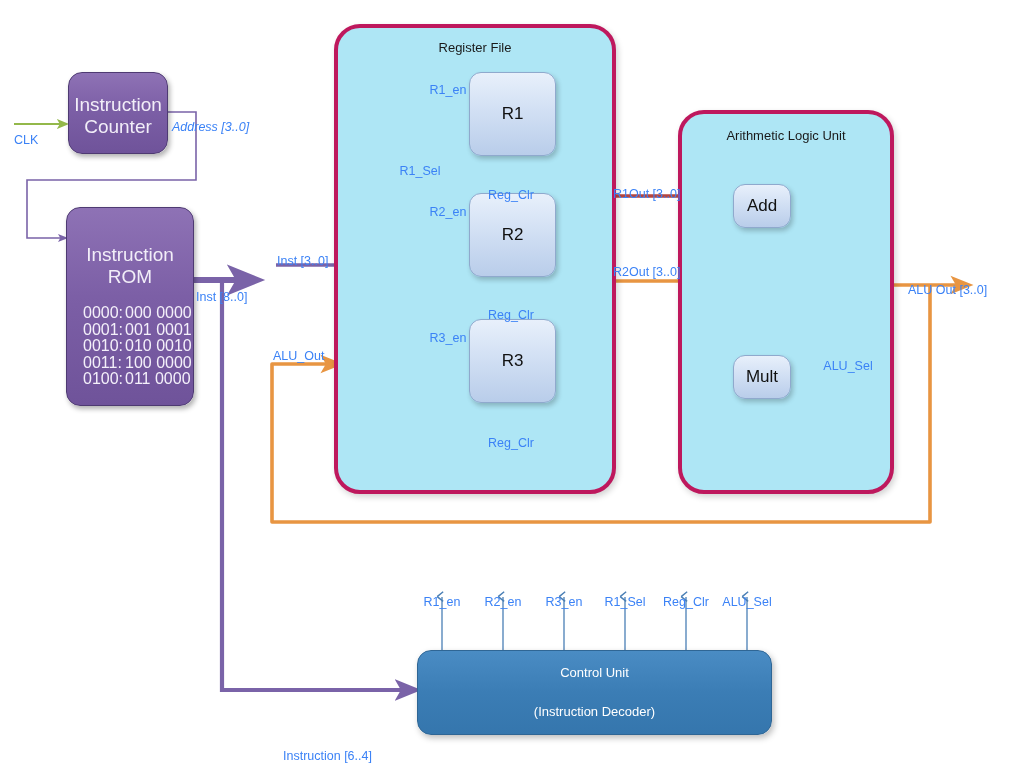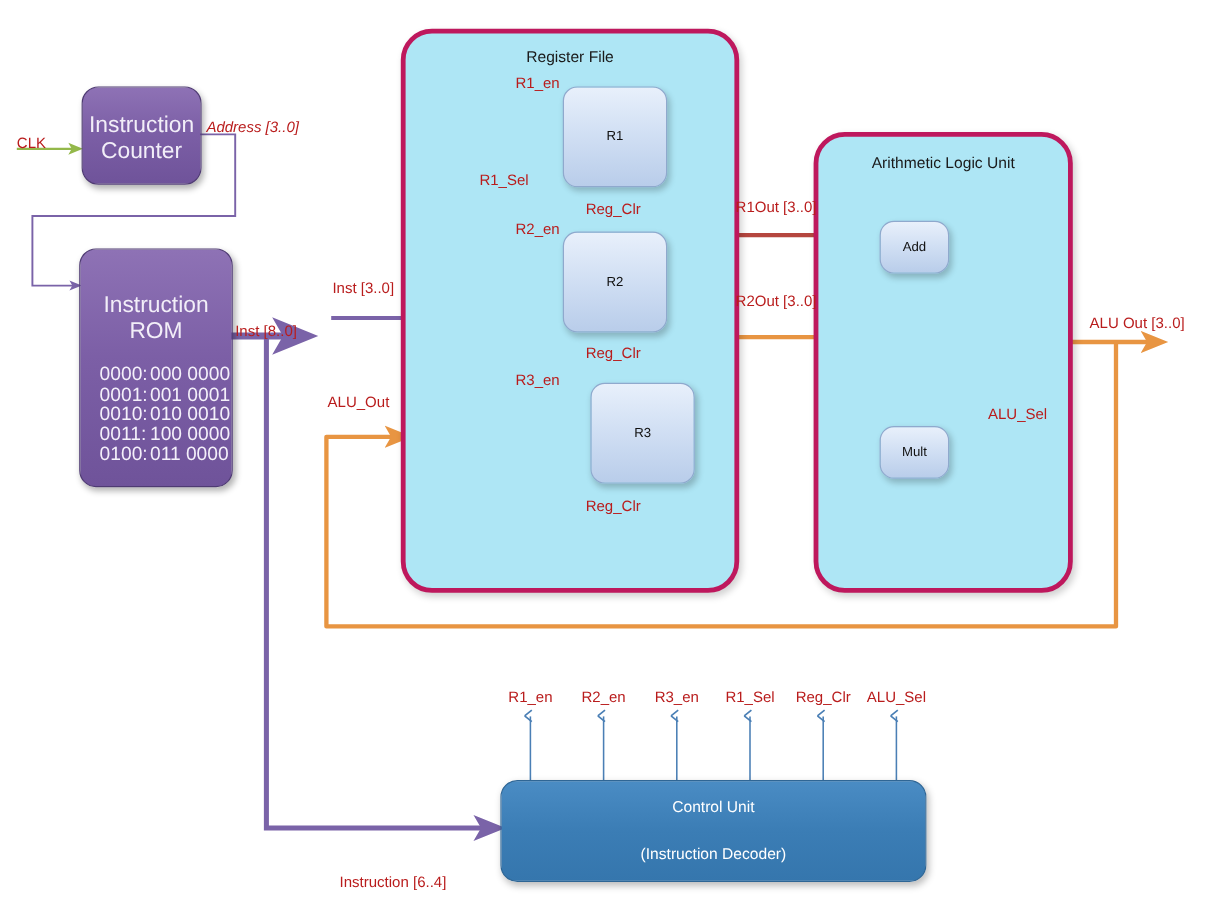--- a/index.html
+++ b/index.html
@@ -2,21 +2,21 @@
 <html><head>
 <meta charset="utf-8">
 <title>CPU Datapath Block Diagram</title>
 <style>
   html,body{margin:0;padding:0;background:#ffffff;}
   body{width:1024px;height:768px;position:relative;overflow:hidden;
        font-family:"Liberation Sans","DejaVu Sans",sans-serif;color:#1a1a1a;}
   #stage{position:absolute;left:0;top:0;width:1024px;height:768px;}
   svg.wires{position:absolute;left:0;top:0;width:1024px;height:768px;}
 
-  .lbl{position:absolute;font-size:12.5px;color:#b91c1c;white-space:nowrap;}
+  .lbl{position:absolute;font-size:12.5px;color:#3b82f6;white-space:nowrap;margin-top:21px;}
   .lbl.c{transform:translateX(-50%);}
 
   
   .purplebox{position:absolute;border-radius:14px;
     background:linear-gradient(180deg,#8e72b5 0%,#7c5fa6 45%,#6f539a 100%);
     border:1.6px solid #4e3a72;
     box-shadow:2px 3px 5px rgba(0,0,0,.30);
     color:#ffffff;}
   .purplebox .ttl{position:absolute;left:0;right:0;text-align:center;
     font-size:19px;color:#f2eef8;}
@@ -27,21 +27,21 @@
     box-shadow:2px 3px 6px rgba(0,0,0,.18);}
   .group .gttl{position:absolute;left:0;right:0;text-align:center;
     font-size:13px;color:#1a1a1a;}
 
   
   .regbox{position:absolute;border-radius:12px;
     background:linear-gradient(180deg,#e8f0fb 0%,#d2e0f4 45%,#b9cdea 100%);
     border:1px solid #8fa9cd;
     box-shadow:2px 3px 5px rgba(0,0,0,.22);
     display:flex;align-items:center;justify-content:center;
-    font-size:11px;color:#111;}
+    font-size:17px;color:#111;}
 
   
   .ctrlunit{position:absolute;border-radius:14px;
     background:linear-gradient(180deg,#4a8cc4 0%,#3b7db5 50%,#3576ad 100%);
     border:1.4px solid #2f6governing;
     border:1.4px solid #2f6695;
     box-shadow:2px 3px 6px rgba(0,0,0,.26);
     display:flex;flex-direction:column;align-items:center;justify-content:center;
     color:#ffffff;font-size:13px;line-height:1.45;gap:20px;}
 
@@ -206,21 +206,21 @@
   <div class="group" style="left:678px;top:110px;width:208px;height:376px;">
     <div class="gttl" style="top:14px;">Arithmetic Logic Unit</div>
   </div>
 
   <div class="regbox" style="left:469px;top:72px;width:85px;height:82px;">
     <span>R1</span>
   </div>
   <div class="regbox" style="left:469px;top:193px;width:85px;height:82px;">
     <span>R2</span>
   </div>
-  <div class="regbox" style="left:492px;top:319px;width:85px;height:82px;">
+  <div class="regbox" style="left:469px;top:319px;width:85px;height:82px;">
     <span>R3</span>
   </div>
 
   <div class="regbox" style="left:733px;top:184px;width:56px;height:42px;">
     <span>Add</span>
   </div>
   <div class="regbox" style="left:733px;top:355px;width:56px;height:42px;">
     <span>Mult</span>
   </div>
 

